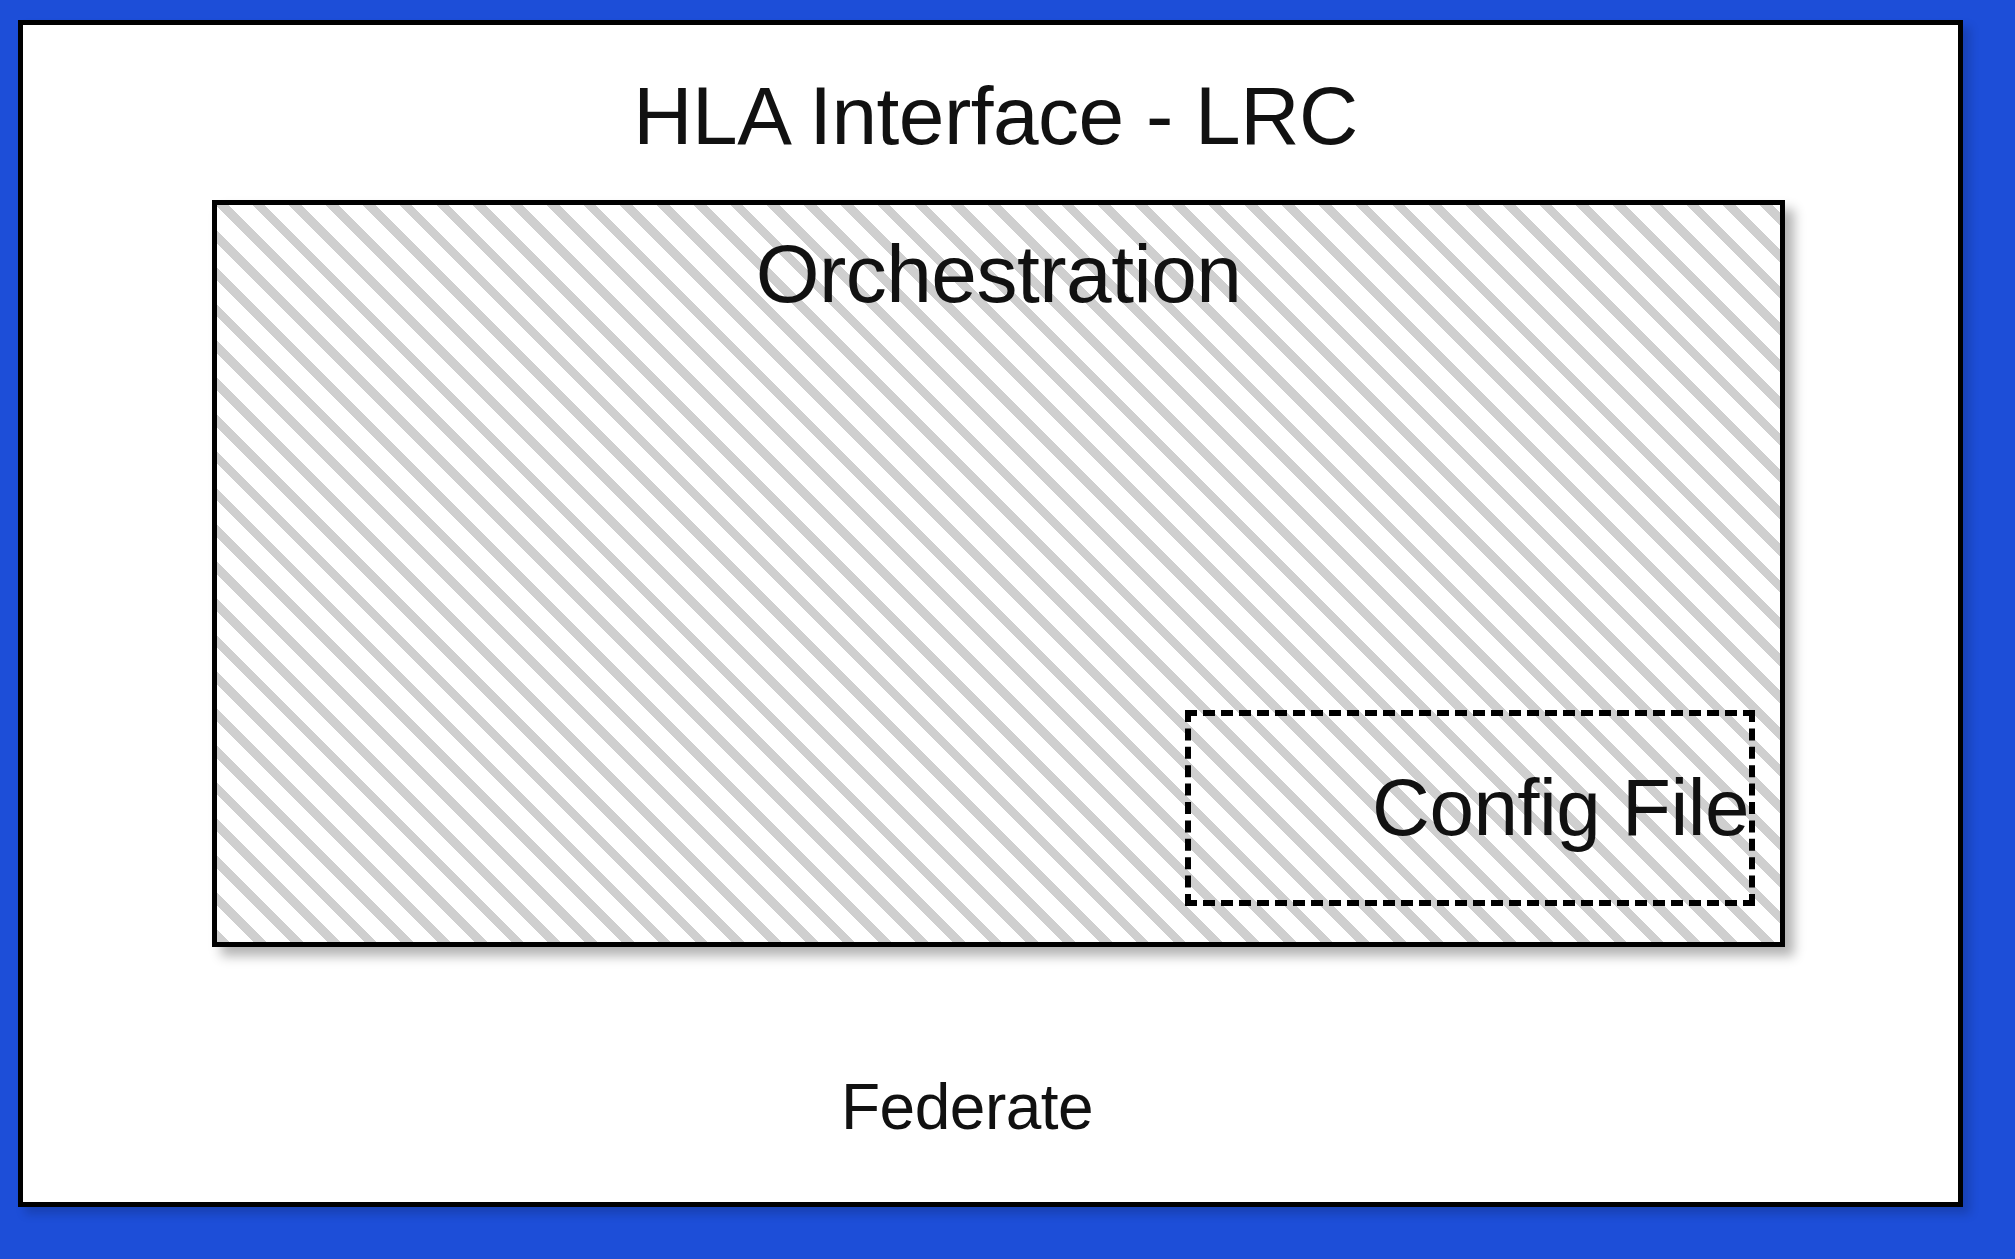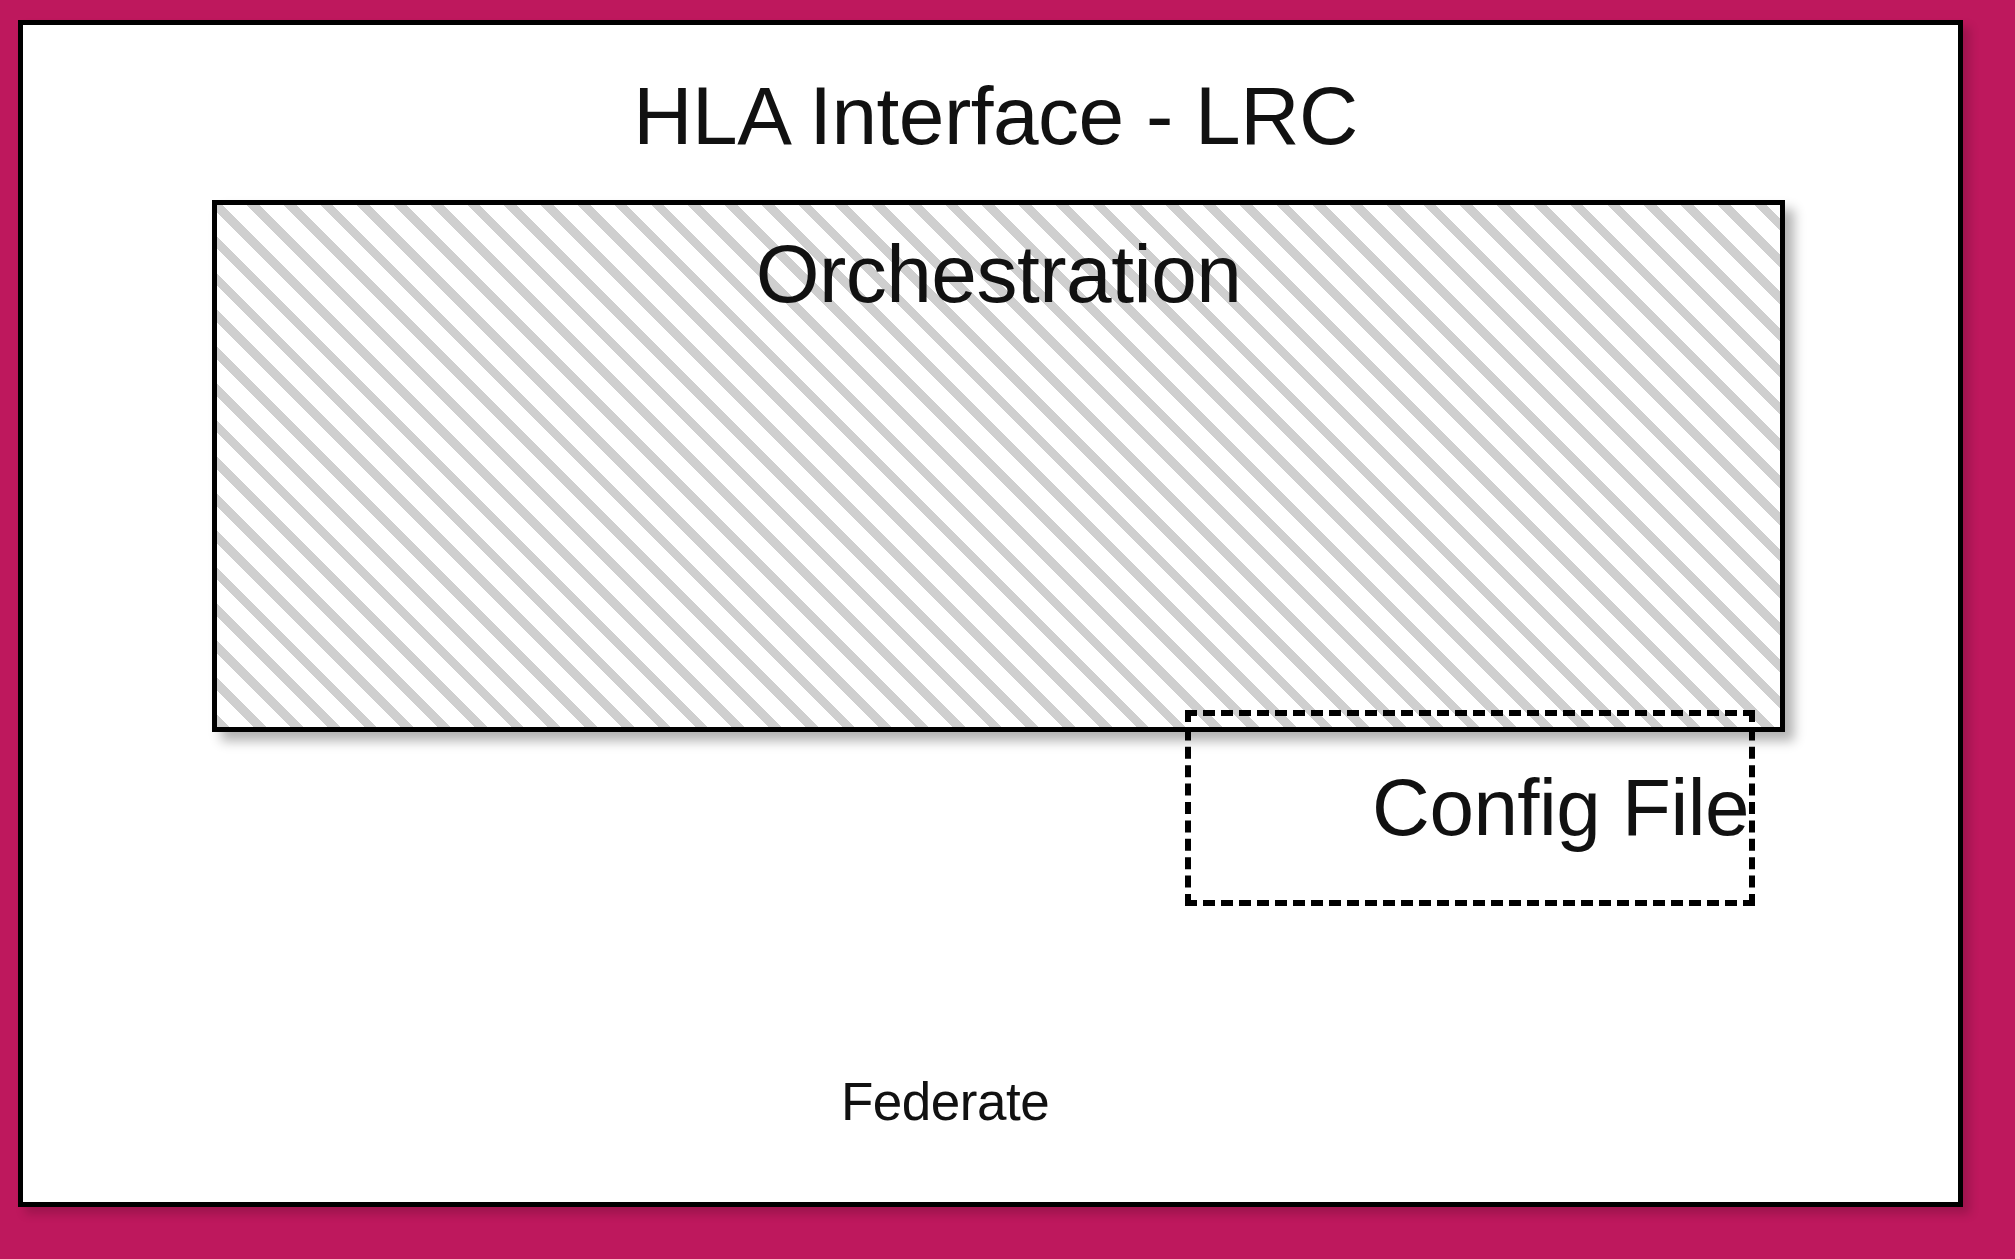--- a/index.html
+++ b/index.html
@@ -5,21 +5,21 @@
   html, body {
     margin: 0;
     padding: 0;
     background: #ffffff;
   }
 
   #canvas {
     position: relative;
     width: 2015px;
     height: 1259px;
-    background: #be185d;
+    background: #1d4ed8;
     font-family: "Liberation Sans", sans-serif;
     overflow: hidden;
   }
 
   
   .federate-box {
     position: absolute;
     left: 18px;
     top: 20px;
     width: 1945px;
@@ -43,21 +43,21 @@
     letter-spacing: -0.5px;
     white-space: nowrap;
   }
 
   
   .orchestration-box {
     position: absolute;
     left: 189px;   
     top: 175px;
     width: 1573px;
-    height: 532px;
+    height: 747px;
     box-sizing: border-box;
     border: 5px solid #000000;
     background-color: #ffffff;
     background-image: repeating-linear-gradient(
         45deg,
         #cfcfcf 0px,
         #cfcfcf 9px,
         #ffffff 9px,
         #ffffff 26px
     );
@@ -146,21 +146,21 @@
     color: #111111;
     letter-spacing: -0.5px;
     white-space: nowrap;
   }
 
   
   .federate-label {
     position: absolute;
     left: 818px;
     top: 1050px;
-    font-size: 53px;
+    font-size: 64px;
     line-height: 1.0;
     color: #111111;
     letter-spacing: -0.5px;
     white-space: nowrap;
   }
 </style>
 </head>
 <body>
 
 <div id="canvas">

